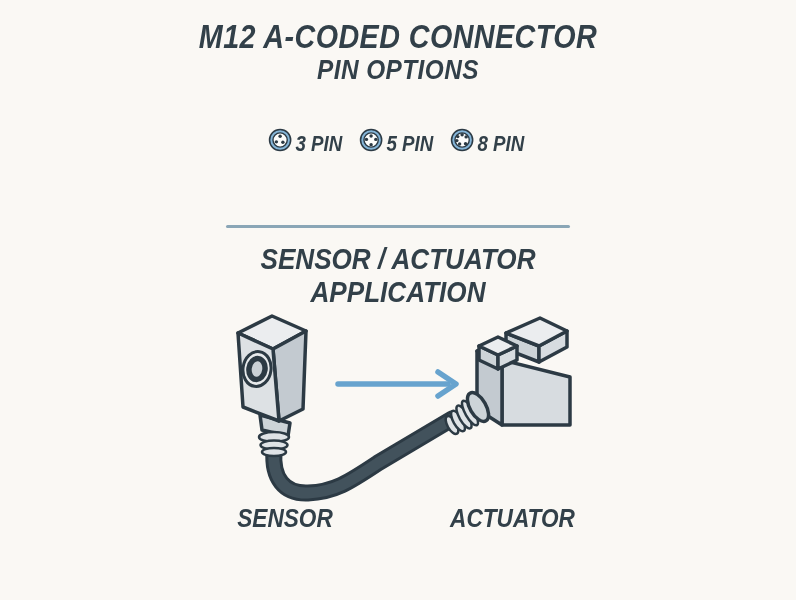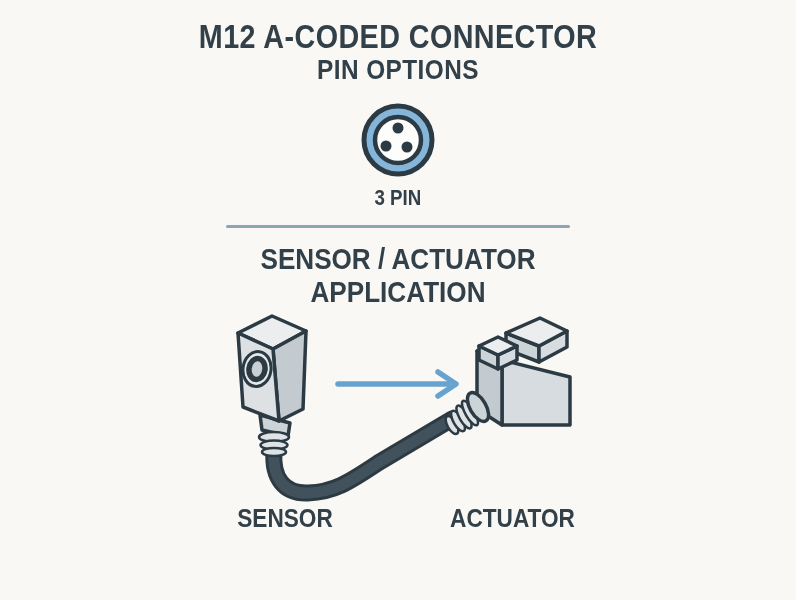--- a/index.html
+++ b/index.html
@@ -9,29 +9,29 @@
     --connector-blue:#85b5d8;
     --connector-white:#fdfdfc;
     --divider:#8aa6b6;
     --arrow-blue:#67a3ce;
   }
   *{box-sizing:border-box;margin:0;padding:0}
   html,body{background:#fff}
   body{font-family:"Liberation Sans",sans-serif}
   .canvas{
     position:relative;width:796px;height:600px;background:var(--background);
-    overflow:hidden;color:var(--ink);
+    overflow:hidden;color:var(--ink);font-style:italic;
   }
   .hd{position:absolute;left:0;right:0;text-align:center;font-weight:700;
       color:var(--ink);transform:scaleX(.87);line-height:1;white-space:nowrap}
   .title{top:20px;font-size:33px;letter-spacing:.5px}
   .subtitle{top:56px;font-size:28px;letter-spacing:.5px}
   .connectors-row{position:absolute;top:101px;left:0;right:0;
       display:flex;justify-content:center;gap:13px}
-  .connector{display:flex;flex-direction:column;align-items:center;width:78px}
+  .connector{display:flex;flex-direction:row;align-items:center;width:78px}
   .connector svg{display:block}
   .pin-label{margin-top:9px;font-size:21.5px;font-weight:700;color:var(--ink);
       transform:scaleX(.87);white-space:nowrap;line-height:1}
   .divider{position:absolute;top:225px;left:calc(50% - 172px);width:344px;height:3px;
       background:var(--divider);border-radius:2px}
   .app1{top:244px;font-size:30px}
   .app2{top:277px;font-size:30px}
   .illu{position:absolute;left:210px;top:305px;width:400px;height:200px}
   .illu .o{stroke:var(--outline);stroke-width:3.5;stroke-linejoin:round;stroke-linecap:round}
   .illu .thin{stroke-width:2.5}
@@ -56,20 +56,44 @@
   <div class="connectors-row">
     <figure class="connector">
       <svg class="connector-svg" width="78" height="78" viewBox="-39 -39 78 78">
           <circle cx="0" cy="0" r="34" fill="#85b5d8" stroke="#2c3a44" stroke-width="5"></circle>
           <circle cx="0" cy="0" r="23" fill="#fdfdfc" stroke="#2c3a44" stroke-width="4.5"></circle>
           <circle cx="0" cy="-12" r="5.5" fill="#2c3a44"></circle>
           <circle cx="-12" cy="6" r="5.5" fill="#2c3a44"></circle>
           <circle cx="9" cy="7" r="5.5" fill="#2c3a44"></circle>
         </svg>
       <figcaption class="pin-label">3 PIN</figcaption>
+    </figure>
+    <figure class="connector">
+      <svg class="connector-svg" width="78" height="78" viewBox="-39 -39 78 78">
+          <circle cx="0" cy="0" r="34" fill="#85b5d8" stroke="#2c3a44" stroke-width="5"></circle>
+          <circle cx="0" cy="0" r="23" fill="#fdfdfc" stroke="#2c3a44" stroke-width="4.5"></circle>
+          <circle cx="0" cy="-13" r="5.5" fill="#2c3a44"></circle>
+          <circle cx="-15" cy="-2" r="5.5" fill="#2c3a44"></circle>
+          <circle cx="15" cy="-2" r="5.5" fill="#2c3a44"></circle>
+          <circle cx="0" cy="15" r="5.5" fill="#2c3a44"></circle>
+        </svg>
+      <figcaption class="pin-label">5 PIN</figcaption>
+    </figure>
+    <figure class="connector">
+      <svg class="connector-svg" width="78" height="78" viewBox="-39 -39 78 78">
+          <circle cx="0" cy="0" r="34" fill="#85b5d8" stroke="#2c3a44" stroke-width="5"></circle>
+          <circle cx="0" cy="0" r="23" fill="#fdfdfc" stroke="#2c3a44" stroke-width="4.5"></circle>
+          <circle cx="0" cy="-17" r="5.5" fill="#2c3a44"></circle>
+          <circle cx="-14" cy="-11" r="5.5" fill="#2c3a44"></circle>
+          <circle cx="13" cy="-10" r="5.5" fill="#2c3a44"></circle>
+          <circle cx="-17" cy="2" r="5.5" fill="#2c3a44"></circle>
+          <circle cx="-8" cy="13" r="5.5" fill="#2c3a44"></circle>
+          <circle cx="11" cy="12" r="5.5" fill="#2c3a44"></circle>
+        </svg>
+      <figcaption class="pin-label">8 PIN</figcaption>
     </figure>
   </div>
 
   <div class="divider"></div>
 
   <h2 class="hd app1">SENSOR / ACTUATOR</h2>
   <h2 class="hd app2">APPLICATION</h2>
 
   <svg class="illu" viewBox="0 0 400 200" xmlns="http://www.w3.org/2000/svg">
 

